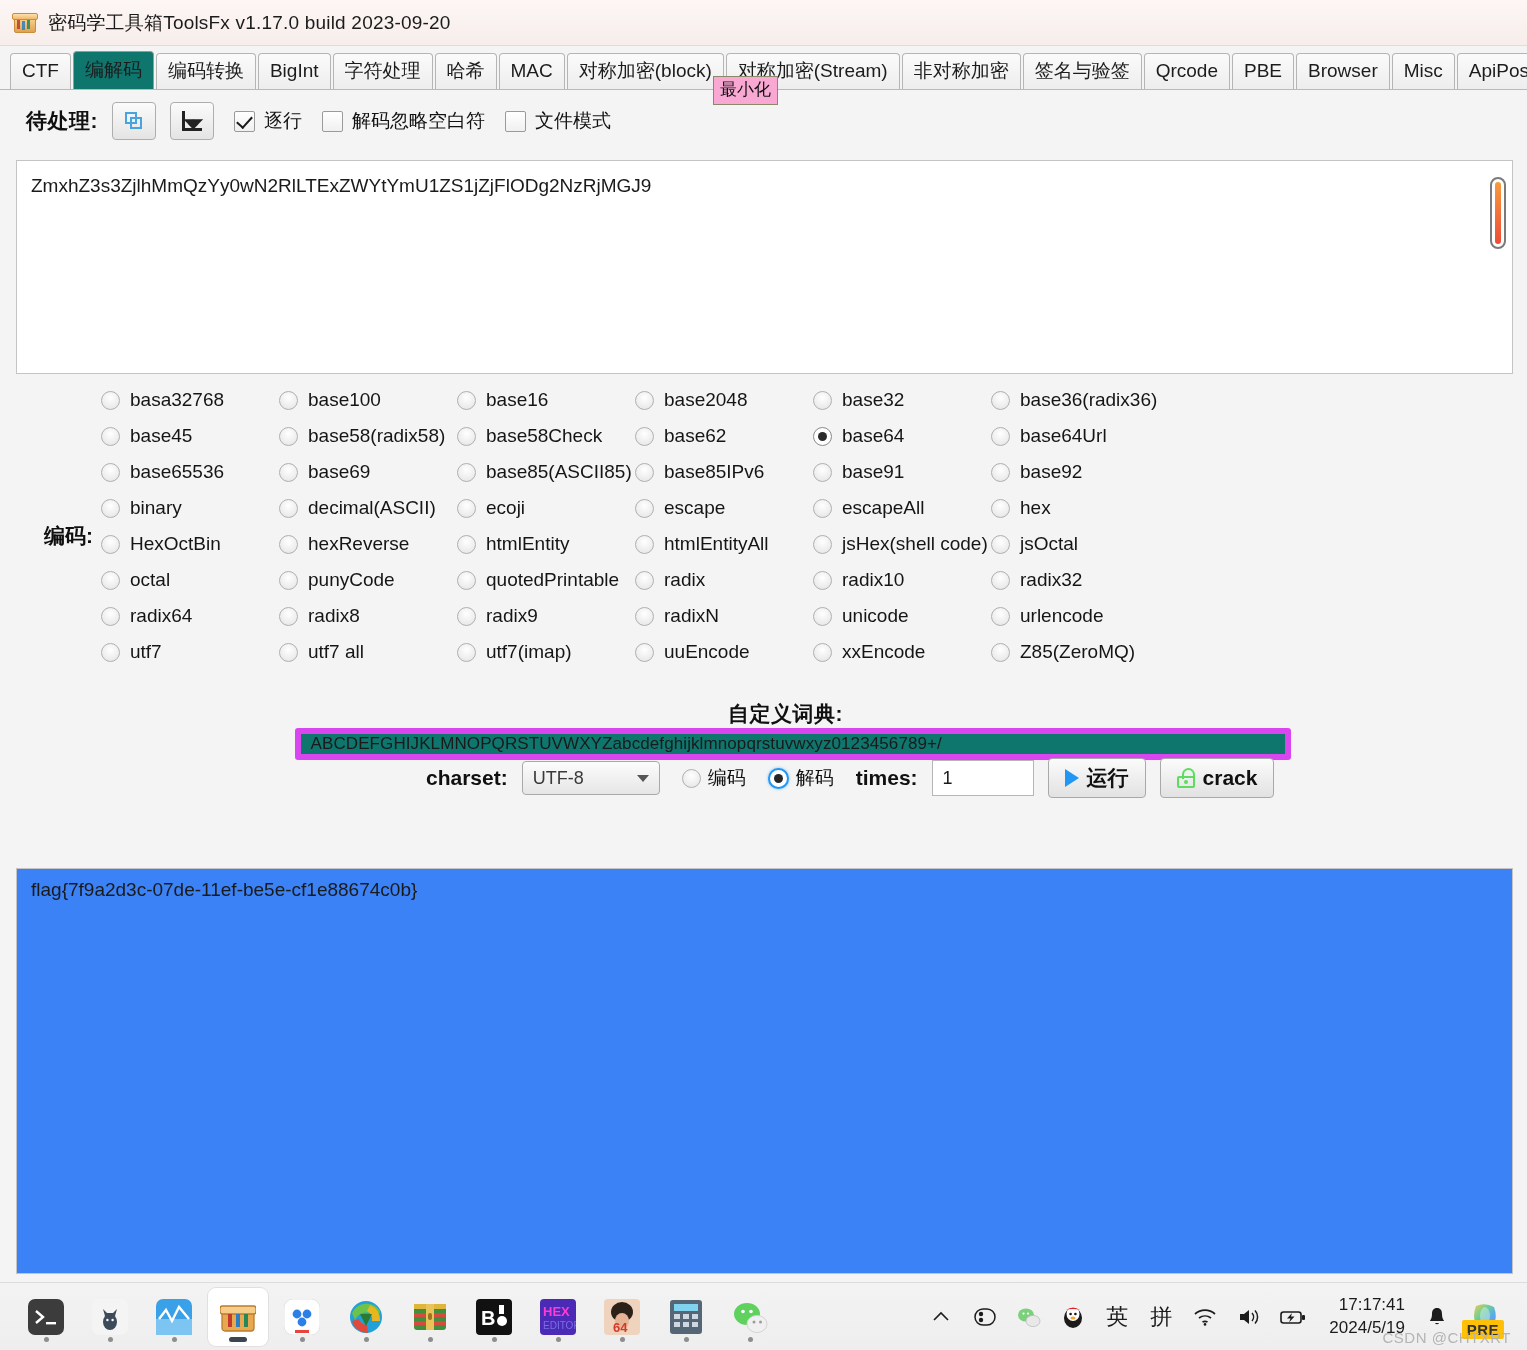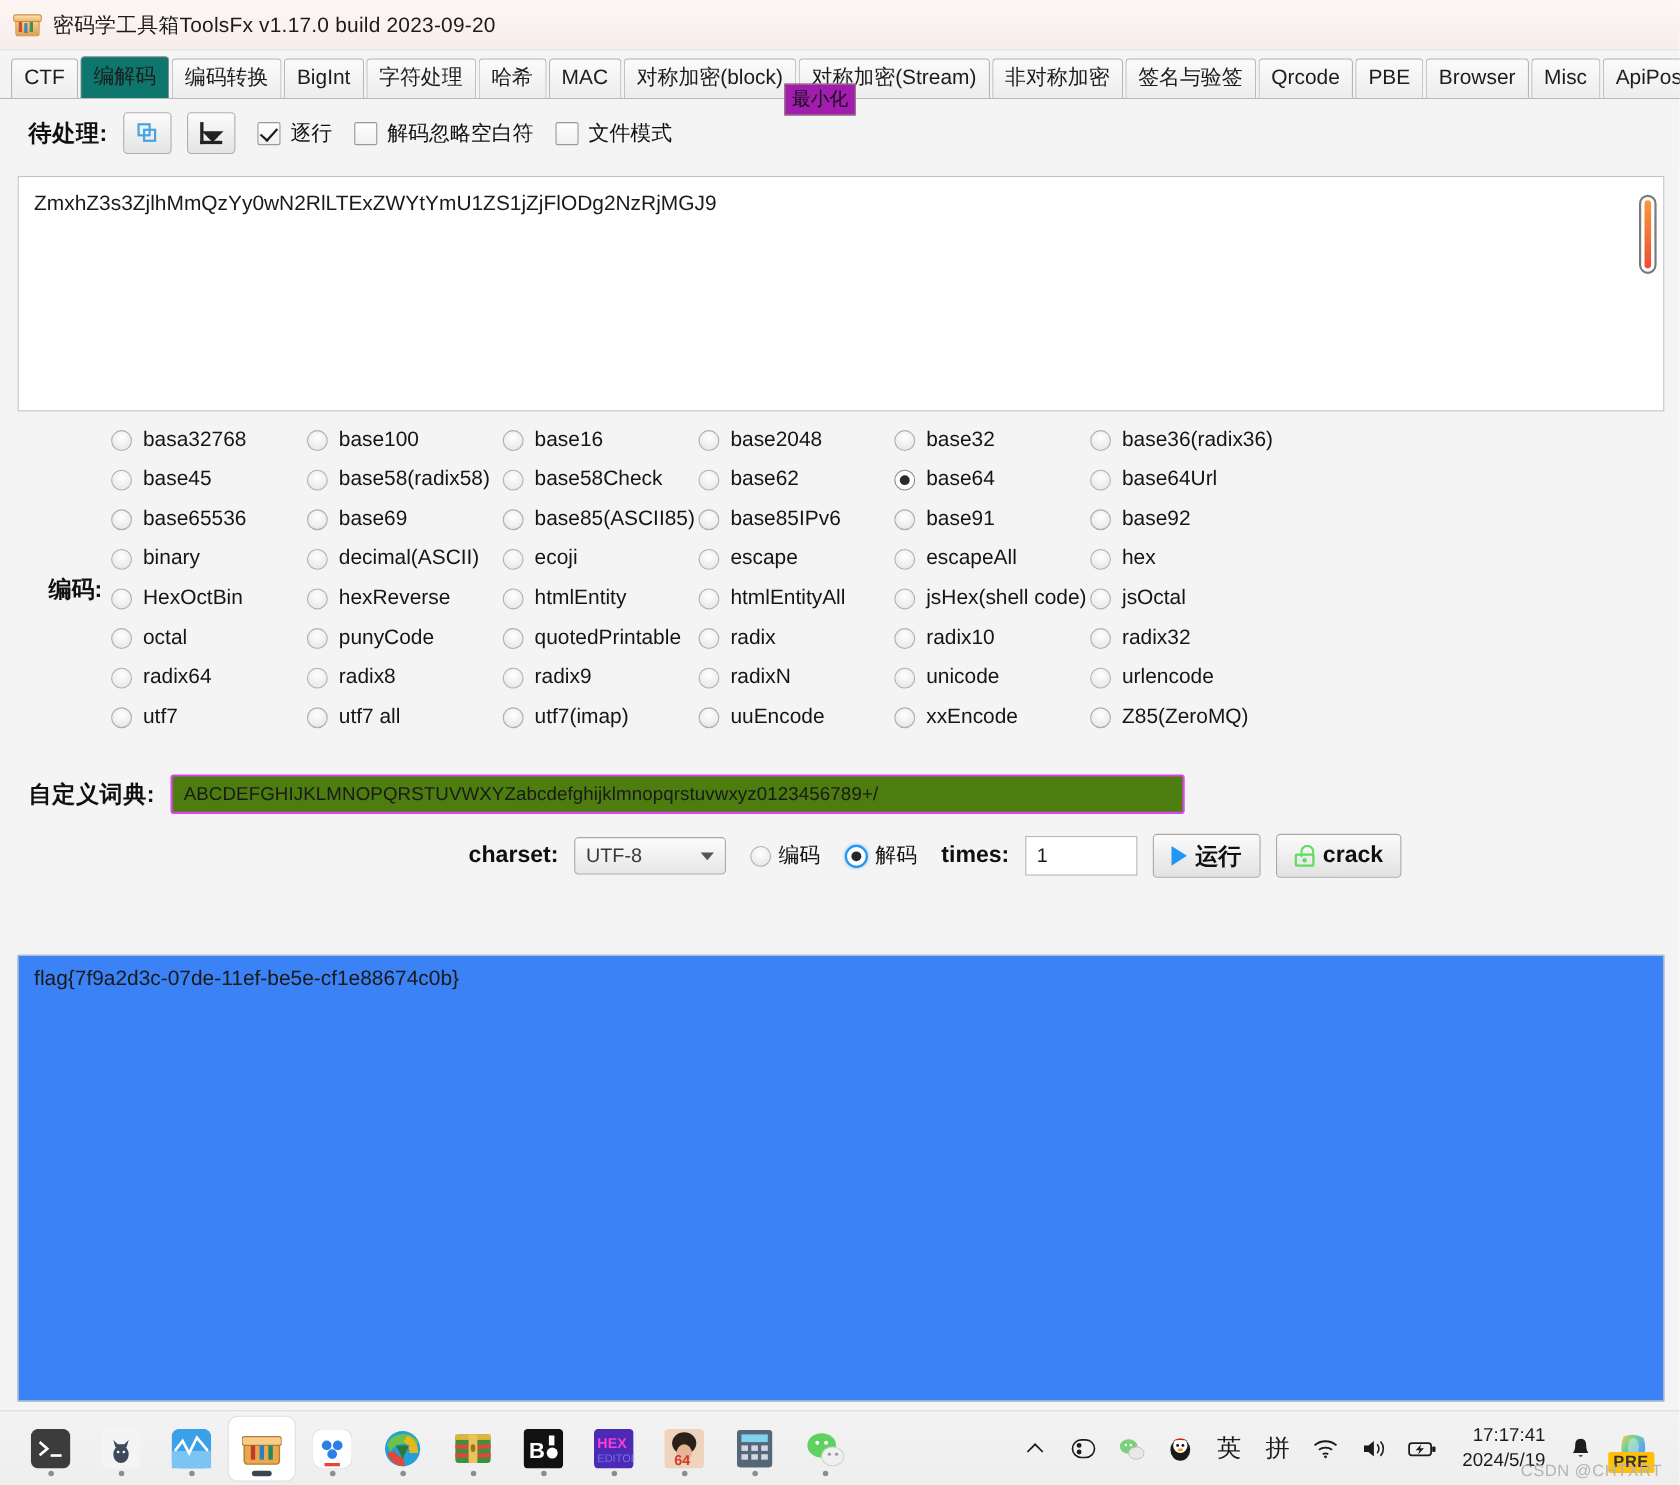--- a/index.html
+++ b/index.html
@@ -71,21 +71,21 @@
   .tab.active {
     background: #0f766e;
     border-color: #9a9a9a;
     position: relative; z-index: 3;
     height: 38px; line-height: 36px;
   }
 
   
   .tooltip {
     position: absolute; left: 713px; top: 76px;
-    background: #a21caf; border: 1px solid #8a8a6b;
+    background: #f9a8d4; border: 1px solid #8a8a6b;
     font-size: 17px; color: #101010;
     padding: 1px 6px 3px 6px;
     z-index: 40;
     white-space: nowrap;
   }
 
   
   .row-input {
     position: absolute; left: 0; top: 90px; width: 1527px; height: 62px;
     display: flex; align-items: center;
@@ -180,25 +180,25 @@
   }
   .radio.sel::after {
     content: ""; position: absolute; left: 4px; top: 4px;
     width: 9px; height: 9px; border-radius: 50%; background: #2b2b2b;
   }
   .opt-lbl { font-size: 19px; color: #151515; white-space: nowrap; }
 
   
   .row-dict {
     position: absolute; left: 0; top: 700px; width: 1527px; height: 44px;
-    display: flex; align-items: center; padding-left: 26px;
+    display: flex; align-items: center; padding-left: 44px; flex-direction: column;
   }
   .dict-input {
-    margin-left: 14px; width: 922px; height: 36px;
-    background: #4d7c0f; border: 2px solid #d946ef; border-radius: 3px;
+    margin-left: 14px; width: 996px; height: 36px;
+    background: #0f766e; border: 6px solid #d946ef; border-radius: 3px;
     font-size: 17px; color: #1a1a1a;
     display: flex; align-items: center; padding: 0 10px;
     letter-spacing: .1px;
   }
 
   
   .row-charset {
     position: absolute; left: 0; top: 752px; width: 1527px; height: 52px;
     display: flex; align-items: center;
   }

